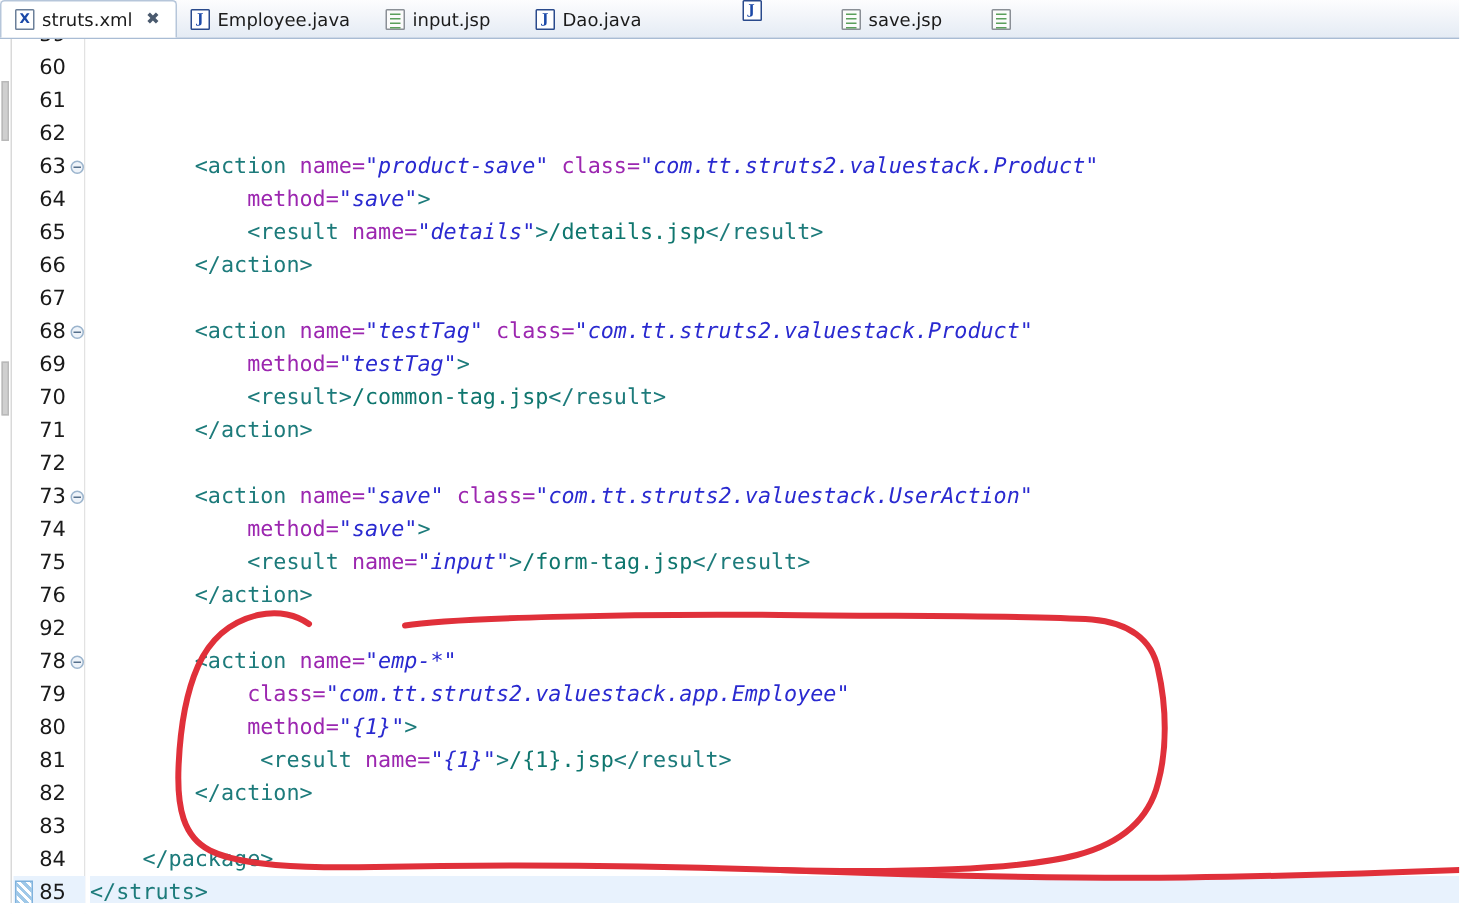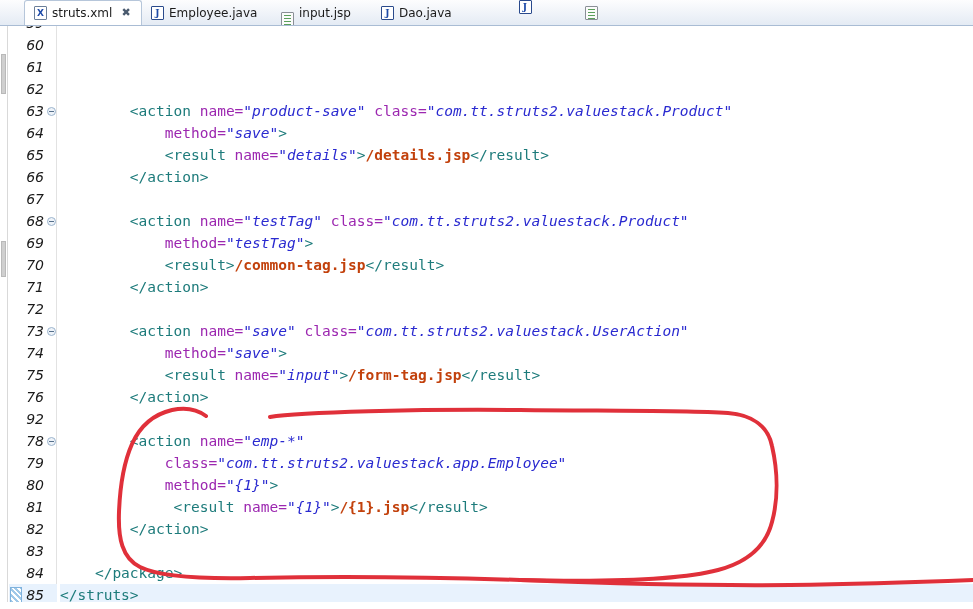--- a/index.html
+++ b/index.html
@@ -20,21 +20,20 @@
   
   #tabbar {
     position: absolute; left: 0; top: 0;
     width: 973px; height: 26px;
     background: linear-gradient(#fdfdfe, #eef2f8 60%, #e4ebf4);
     border-bottom: 1px solid #a9bcd4;
     display: flex;
     align-items: stretch;
     overflow: hidden;
     white-space: nowrap;
-    padding-left: 24px;
   }
   .tab {
     display: flex;
     align-items: center;
     gap: 5px;
     padding: 0 10px 0 9px;
     height: 26px;
     font-family: "DejaVu Sans", sans-serif;
     font-size: 12px;
     color: #1b1b1b;
@@ -228,21 +227,21 @@
     font-family: "DejaVu Sans Mono", monospace;
     font-size: 14.5px;
     line-height: 22px;
     color: #000000;
     white-space: pre;
     display: block;
   }
   .tg   { color: #1d7b7b; }            
   .at   { color: #9c27b0; }            
   .vl   { color: #2a2ad0; font-style: italic; }  
-  .tx   { color: #c2410c; font-weight: bold; }            
+  .tx   { color: #0f766e; }            
 
   
   #annotation {
     position: absolute;
     left: 0; top: 0;
     width: 973px; height: 609px;
     pointer-events: none;
   }
   
   #bottomfill {
@@ -260,45 +259,49 @@
   <div id="tabbar">
       <div class="tab active" style="width: 118px;">
         <span class="ficon xmlf"></span>
         <span class="tab-label">struts.xml</span>
         <span class="tab-close">✖</span>
       </div>
       <div class="tab" style="width: 130px;">
         <span class="ficon javaf"></span>
         <span class="tab-label">Employee.java</span>
       </div>
-      <div class="tab" style="width: 100px; align-items: flex-end;">
+      <div class="tab" style="width: 100px;">
         <span class="ficon jspf"></span>
         <span class="tab-label">input.jsp</span>
       </div>
       <div class="tab" style="width: 104px;">
         <span class="ficon javaf"></span>
         <span class="tab-label">Dao.java</span>
       </div>
       <div class="tab" style="width: 100px; flex-direction: column;">
         <span class="ficon javaf"></span>
         <span class="tab-label">Role.java</span>
+      </div>
+      <div class="tab" style="width: 100px;">
+        <span class="ficon jspf"></span>
+        <span class="tab-label">save.jsp</span>
       </div>
       <div class="tab" style="width: 120px;">
         <span class="ficon jspf"></span>
       </div>
     </div>
 
   <div id="editor">
 
     <div id="left-ruler">
       <div class="thumb"></div>
       <div class="thumb2"></div>
     </div>
 
-    <div id="gutter" style="position: absolute; font-style: italic;">
+    <div id="gutter" style="position: absolute;">
         <div style="position: absolute; left: 0px; top: -14px; width: 48px;">
           <div class="row"><span class="lnum">59</span></div>
           <div class="row"><span class="lnum">60</span></div>
           <div class="row"><span class="lnum">61</span></div>
           <div class="row"><span class="lnum">62</span></div>
           <div class="row"><span class="lnum">63</span><span class="fold"></span></div>
           <div class="row"><span class="lnum">64</span></div>
           <div class="row"><span class="lnum">65</span></div>
           <div class="row"><span class="lnum">66</span></div>
           <div class="row"><span class="lnum">67</span></div>

